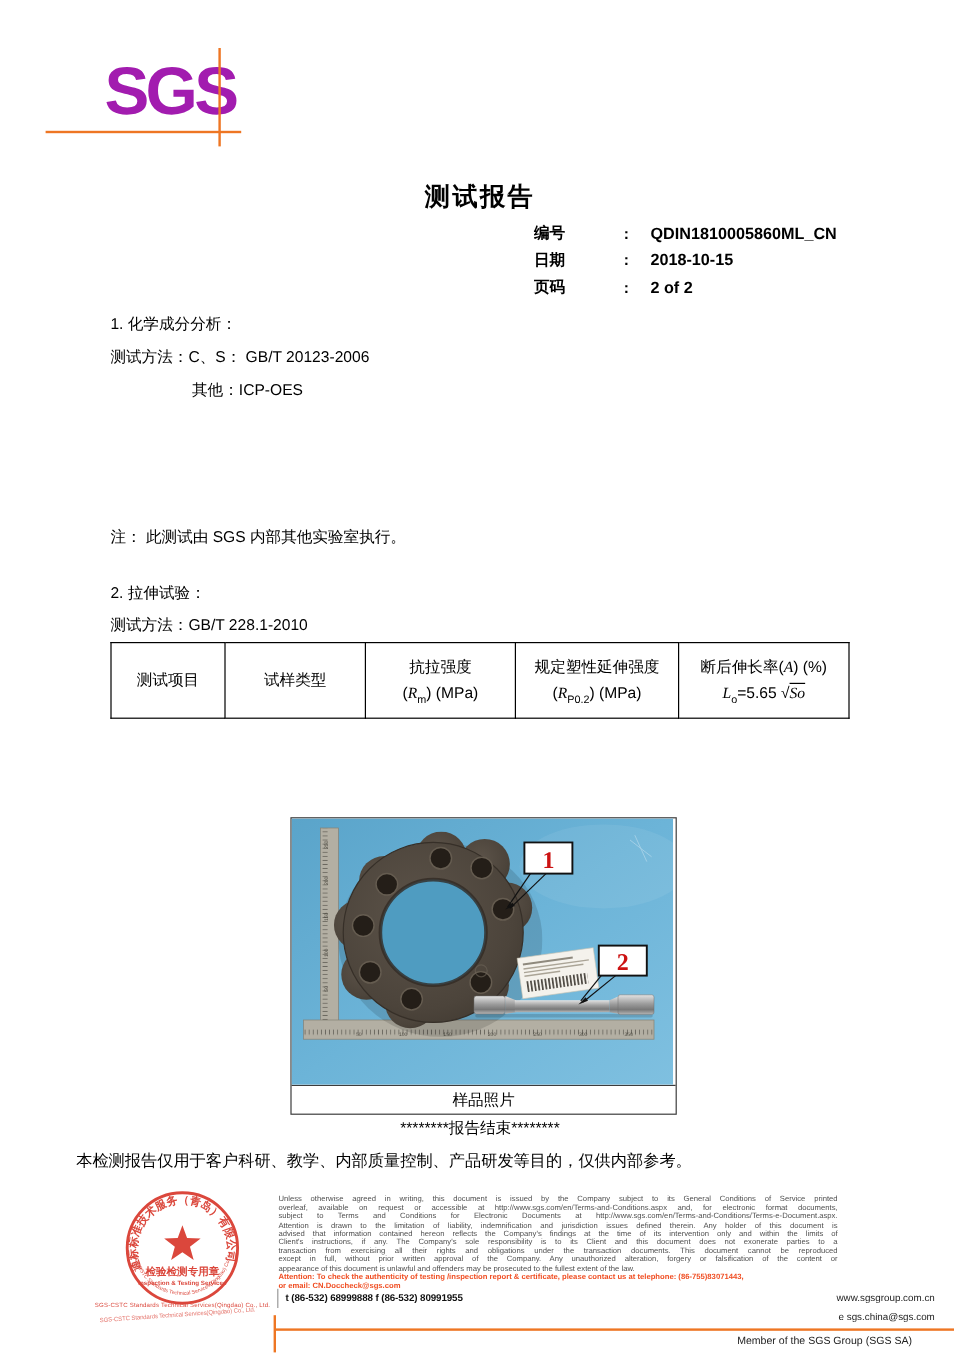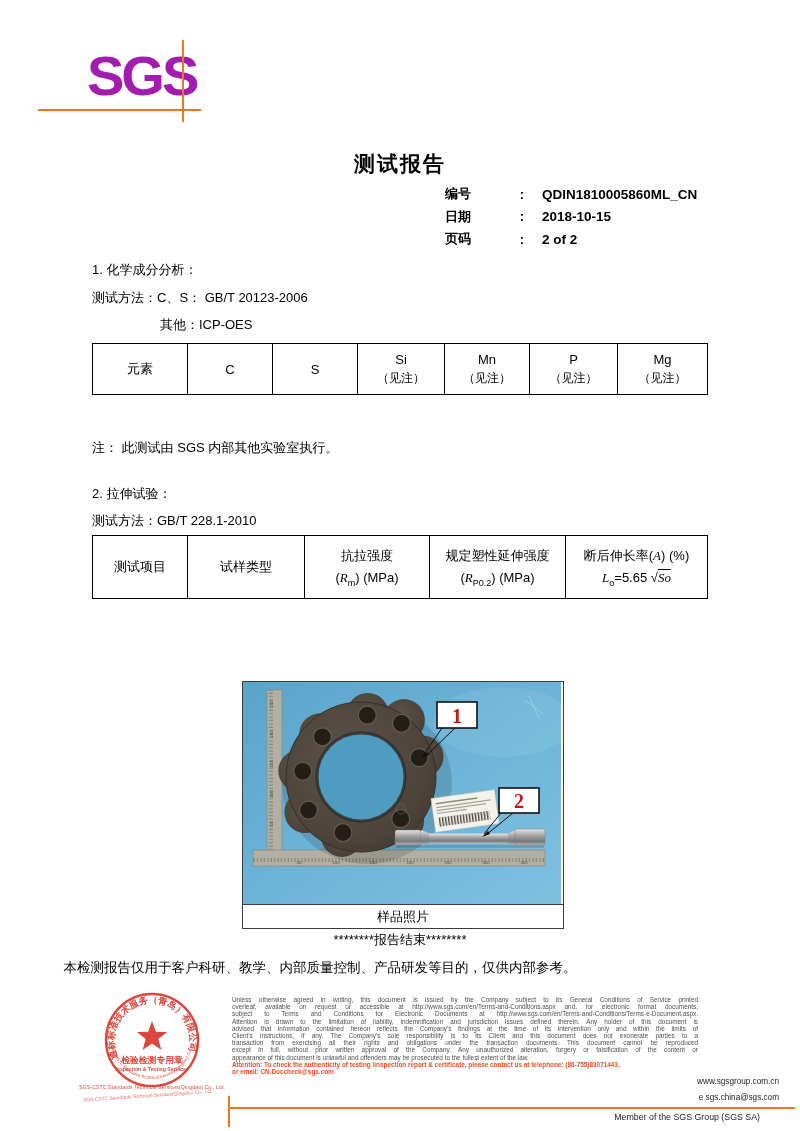--- a/index.html
+++ b/index.html
@@ -100,41 +100,20 @@
   <colgroup>
       <col style="width:95px">
       <col style="width:85px">
       <col style="width:85px">
       <col style="width:87px">
       <col style="width:85px">
       <col style="width:88px">
       <col style="width:90px">
     </colgroup>
   <tbody>
-      <tr class="hrow">
-    <td>元素</td>
-    <td>C</td>
-    <td>S</td>
-    <td>
-          <div>Si</div>
-          <div class="see-note">（见注）</div>
-        </td>
-    <td>
-          <div>Mn</div>
-          <div class="see-note">（见注）</div>
-        </td>
-    <td>
-          <div>P</div>
-          <div class="see-note">（见注）</div>
-        </td>
-    <td>
-          <div>Mg</div>
-          <div class="see-note">（见注）</div>
-        </td>
-  </tr>
 </tbody>
   </table>
 
 <div class="abs body-text s1-note">注： 此测试由 SGS 内部其他实验室执行。</div>
 
 <div class="abs body-text s2-heading">2. 拉伸试验：</div>
 <div class="abs body-text s2-method">测试方法：GB/T 228.1-2010</div>
 
 <table class="abs tens-table">
   <colgroup>
@@ -314,20 +293,21 @@
   <div class="ln j">advised that information contained hereon reflects the Company's findings at the time of its intervention only and within the limits of</div>
   <div class="ln j">Client's instructions, if any. The Company's sole responsibility is to its Client and this document does not exonerate parties to a</div>
   <div class="ln j">transaction from exercising all their rights and obligations under the transaction documents. This document cannot be reproduced</div>
   <div class="ln j">except in full, without prior written approval of the Company. Any unauthorized alteration, forgery or falsification of the content or</div>
   <div class="ln">appearance of this document is unlawful and offenders may be prosecuted to the fullest extent of the law.</div>
   <div class="ln attn">Attention: To check the authenticity of testing /inspection report &amp; certificate, please contact us at telephone: (86-755)83071443,</div>
   <div class="ln attn">or email: CN.Doccheck@sgs.com</div>
 </div>
 
 <div class="abs addr">
+  <div>t (86-532) 68999888    f (86-532) 80991955</div>
 </div>
 
 <div class="abs links">
   <div>www.sgsgroup.com.cn</div>
   <div>e  sgs.china@sgs.com</div>
 </div>
 
 <div class="abs orange-rule"></div>
 <div class="abs cross-v"></div>
 <div class="abs member">Member of the SGS Group (SGS SA)</div>

